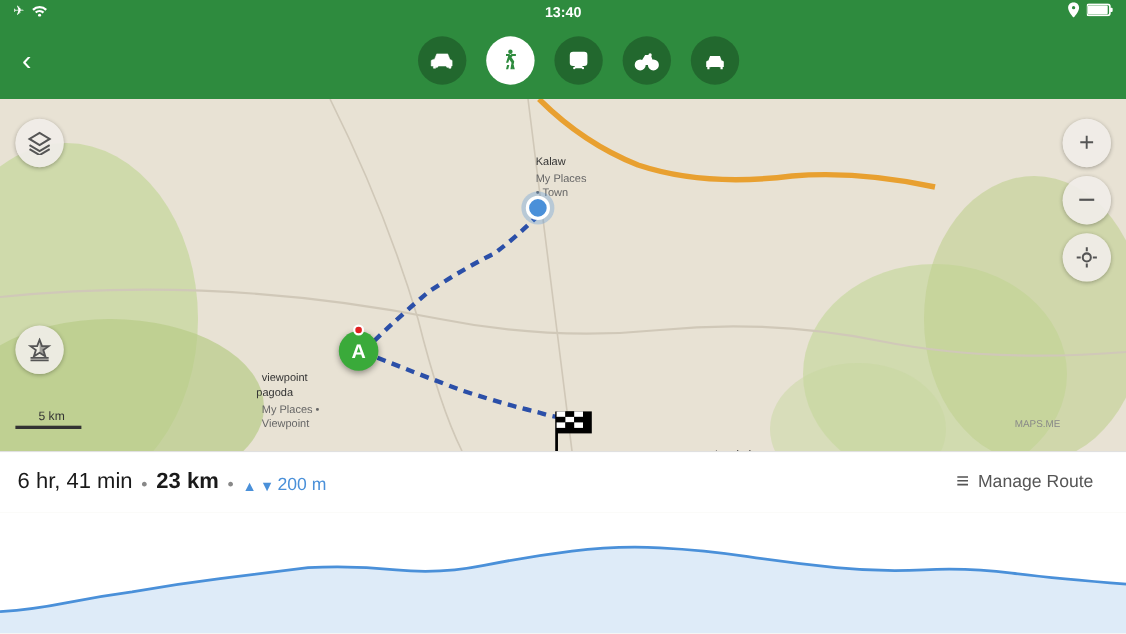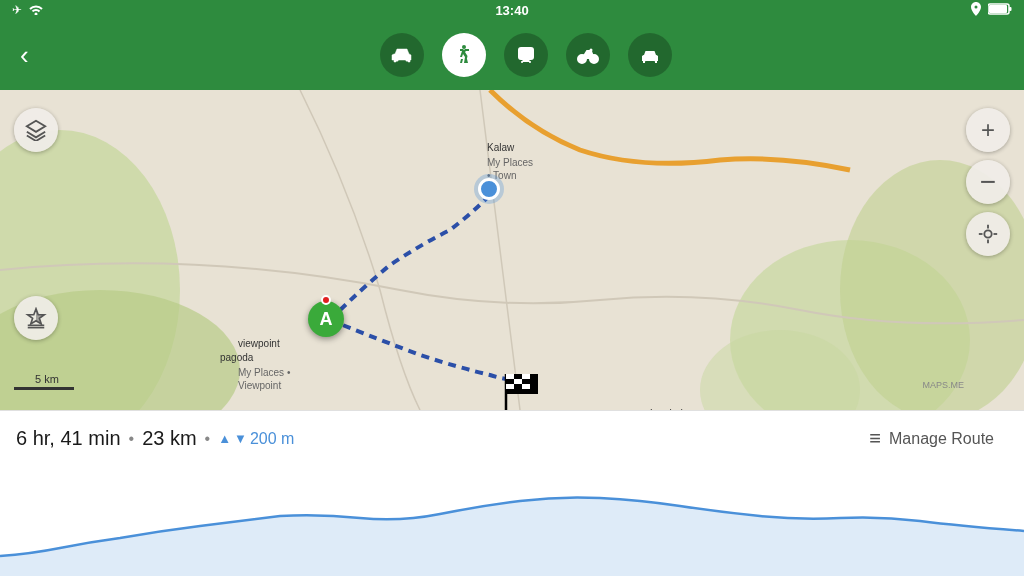--- a/index.html
+++ b/index.html
@@ -90,24 +90,24 @@
     }
     .scale-text { font-size: 11px; color: #333; margin-bottom: 2px; margin-left: 21px; }
     .scale-line { width: 60px; height: 3px; background: #333; }
 
     
     .route-info-bar {
       position: absolute; top: 410px; left: 0; width: 100%; height: 56px;
       background: white; display: flex; align-items: center; padding: 0 16px;
       z-index: 100; border-top: 1px solid #e0e0e0;
     }
-    .route-stats { display: flex; align-items: center; gap: 8px; flex: 1; }
+    .route-stats { display: flex; align-items: flex-end; gap: 8px; flex: 1; }
     .route-time { font-size: 20px; font-weight: 500; color: #1a1a1a; }
     .route-dot { font-size: 16px; color: #888; }
-    .route-dist { font-size: 20px; font-weight: 400; color: #1a1a1a; }
+    .route-dist { font-size: 20px; font-weight: 700; color: #1a1a1a; }
     .route-elev { font-size: 16px; color: #4a90d9; font-weight: 500; display: flex; align-items: center; gap: 3px; }
     .manage-route-btn {
       display: flex; align-items: center; gap: 8px; color: #555; font-size: 16px;
       cursor: pointer; margin-right: 14px; white-space: nowrap;
     }
     .start-btn {
       background: #4a90d9; color: white; border: none; border-radius: 10px;
       padding: 10px 28px; font-size: 20px; font-weight: 600; cursor: pointer;
     }
 
@@ -271,21 +271,21 @@
       <rect x="16" y="14" width="8" height="5" fill="black"></rect>
       <rect x="24" y="14" width="8" height="5" fill="white"></rect>
     </svg>
   </div>
 
   <div class="map-label" style="left:487px;top:52px;">Kalaw</div>
   <div class="map-label-small" style="left:487px;top:67px;">My Places</div>
   <div class="map-label-small" style="left:487px;top:80px;">• Town</div>
 
   <div class="map-label" style="left:238px;top:248px;">viewpoint</div>
-  <div class="map-label" style="left:220px;top:262px;">pagoda</div>
+  <div class="map-label" style="left:233px;top:262px;">pagoda</div>
   <div class="map-label-small" style="left:238px;top:277px;">My Places •</div>
   <div class="map-label-small" style="left:238px;top:290px;">Viewpoint</div>
 
   <div class="map-label" style="left:650px;top:318px;">Lemind</div>
 
   <div class="maps-me-label">MAPS.ME</div>
 
   <div class="scale-bar">
     <div class="scale-text">5 km</div>
     <div class="scale-line"></div>

